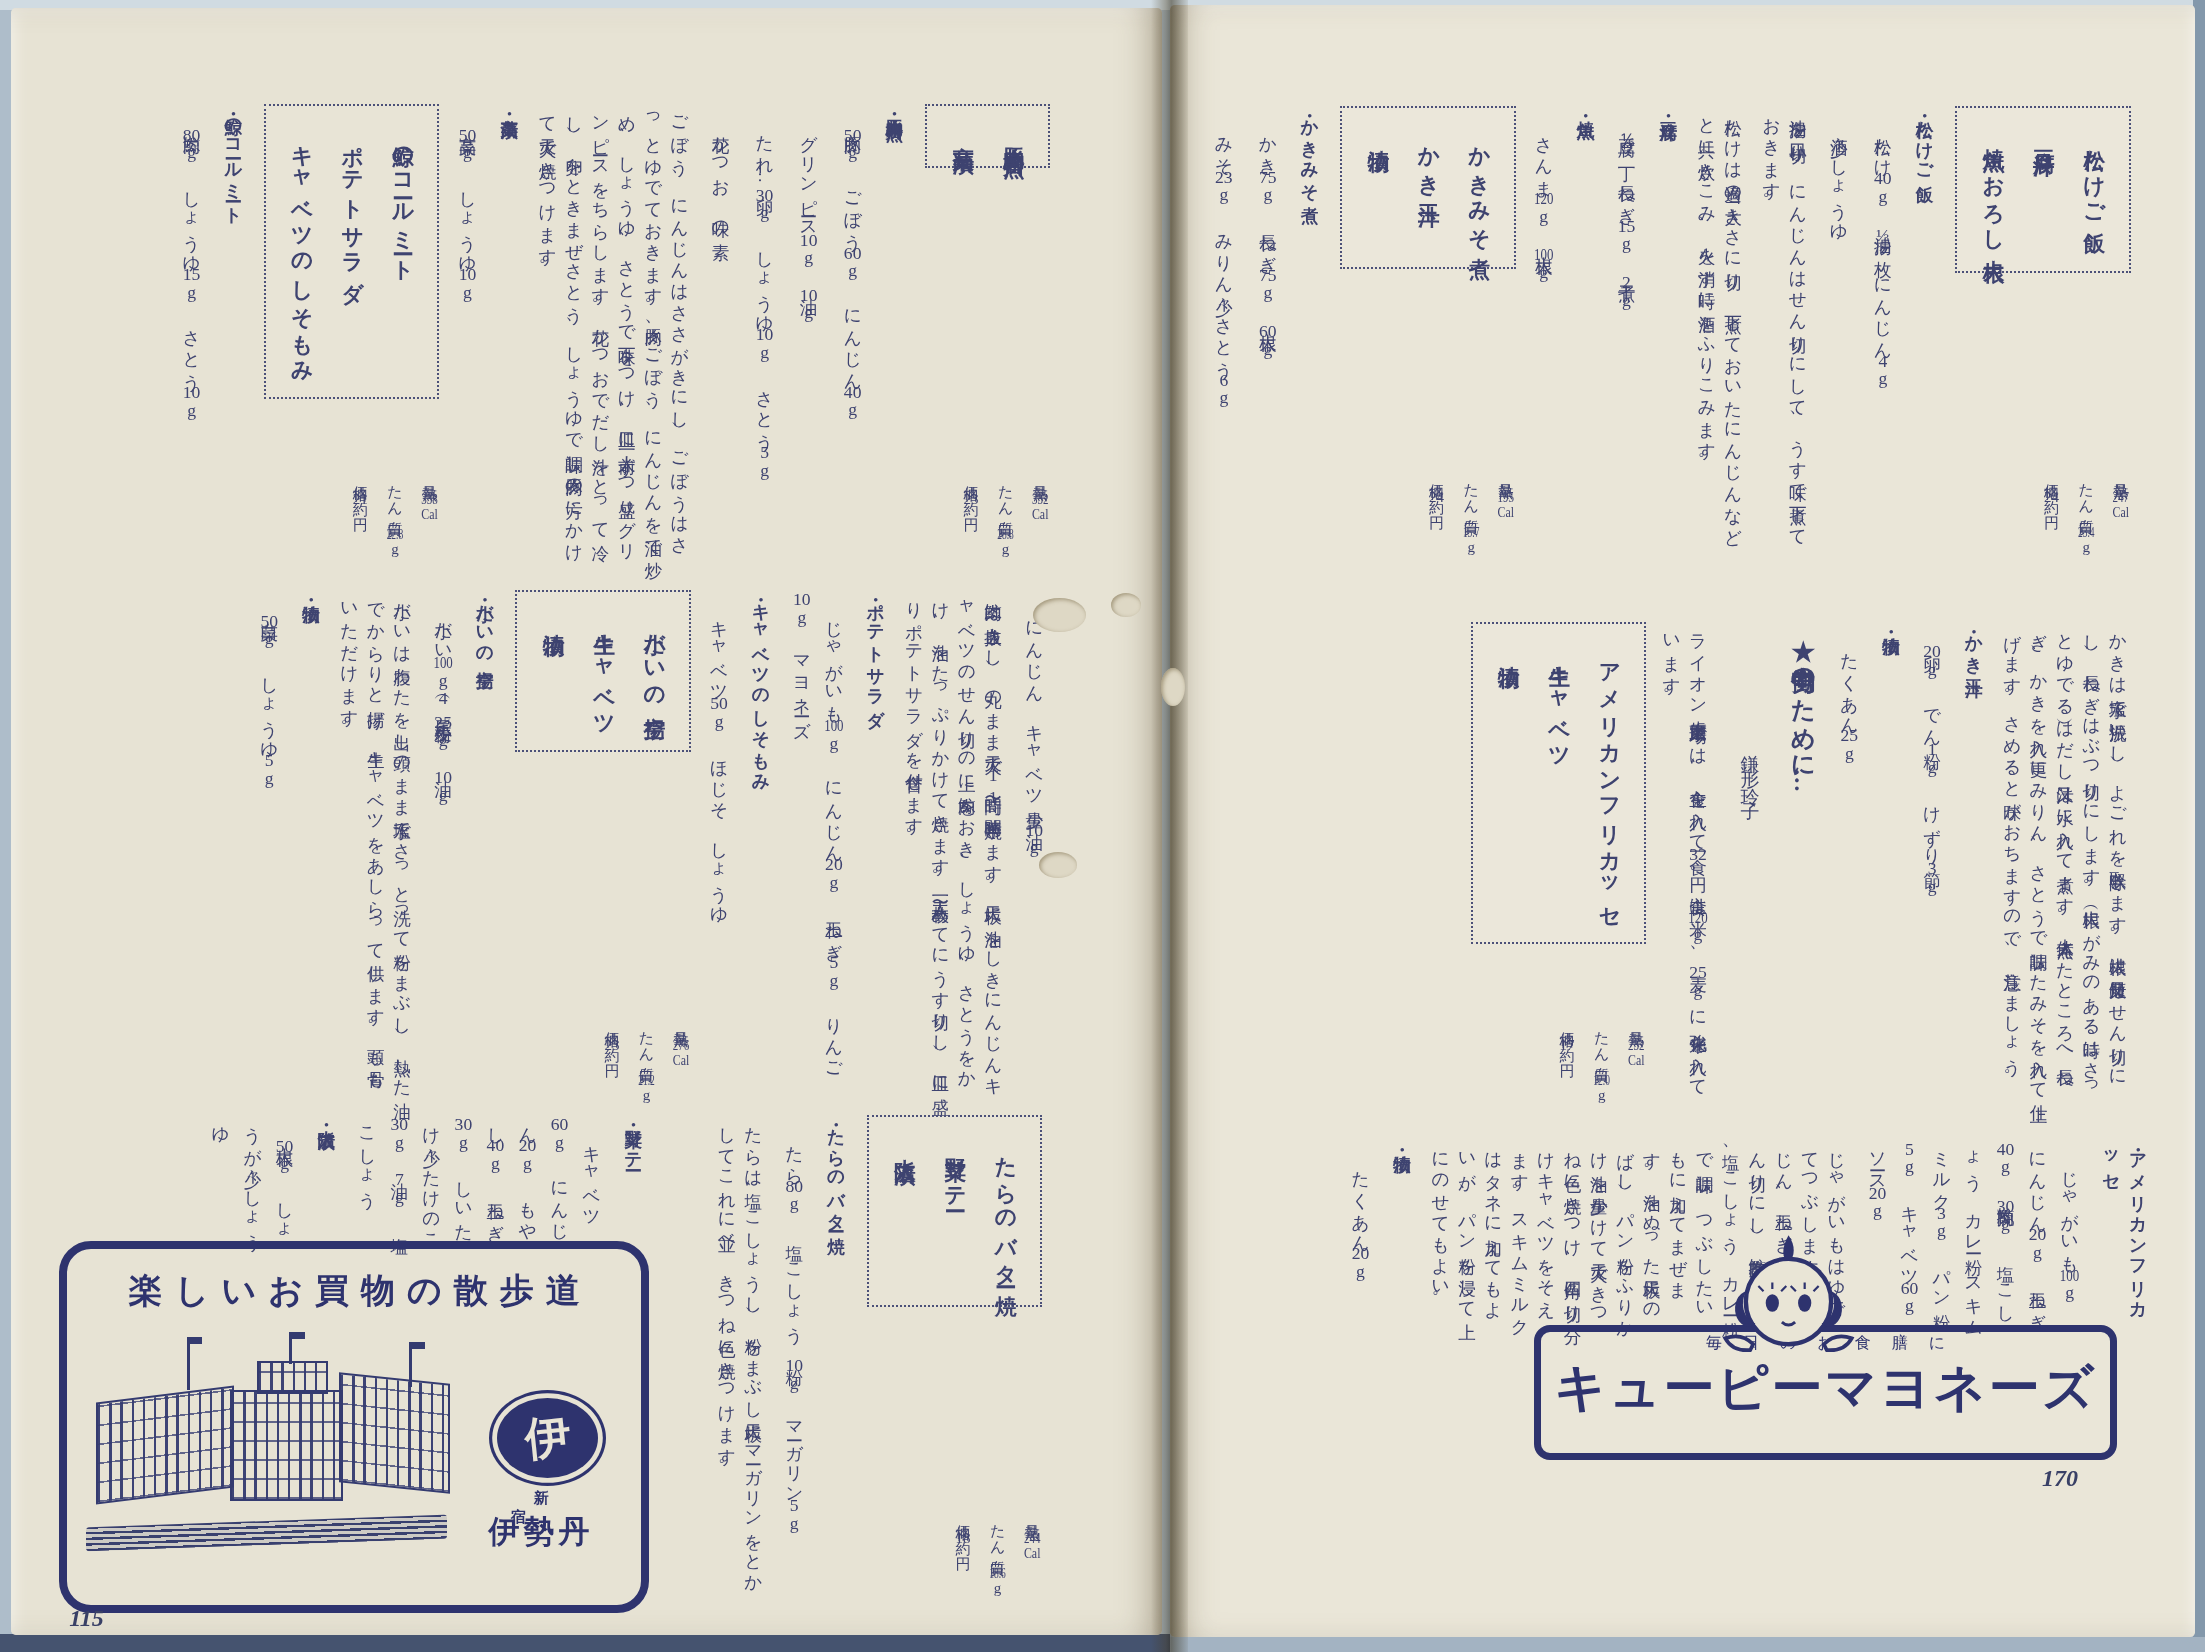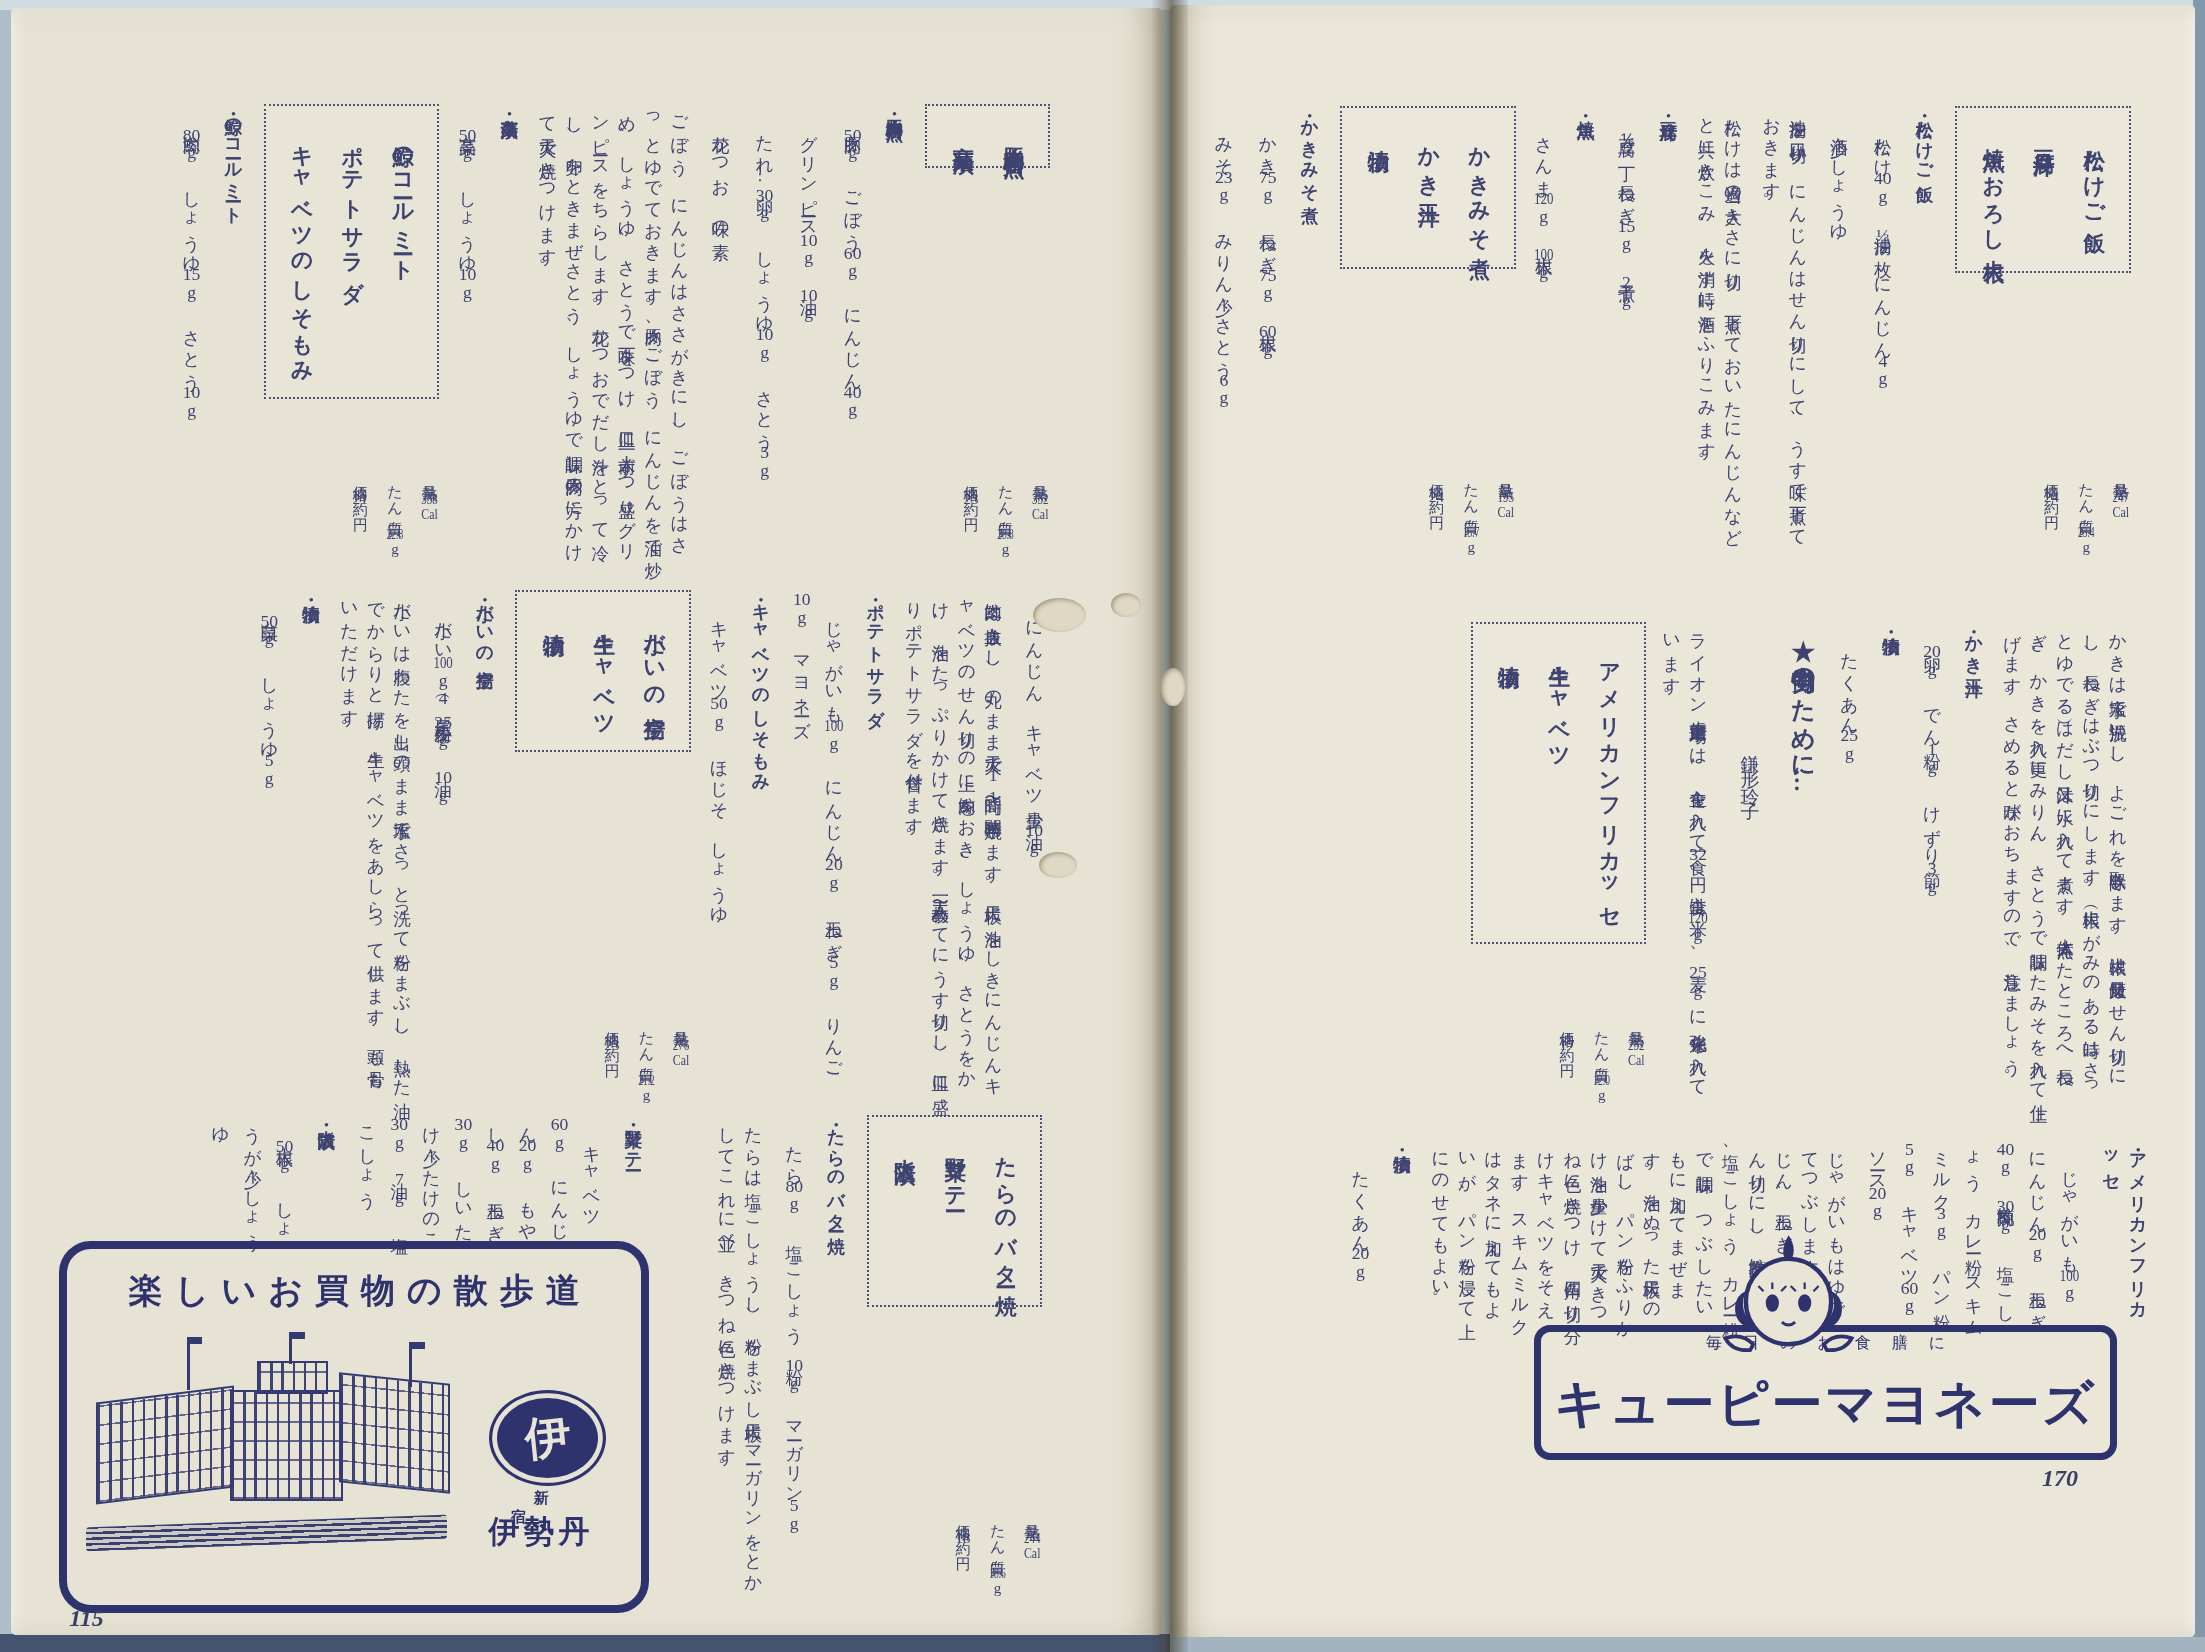--- a/index.html
+++ b/index.html
@@ -41,21 +41,21 @@
   .tcy{text-combine-upright:all;}
   .feat{margin-block-end:24px;margin-block-start:9.6px;}
   .feat-title{font-size:24px;font-weight:700;letter-spacing:1.6px;margin-block-end:21px;}
   .feat-author{font-size:19px;letter-spacing:.85em;text-indent:6.2em;}
 
   .pgnum{position:absolute;font-family:"Liberation Serif",serif;font-style:italic;font-weight:700;font-size:24px;color:#394066;z-index:2;}
 
   .kewpie-ad{position:absolute;border:7.2px solid var(--ink2);border-radius:16px;color:var(--ink2);
     text-align:center;font-family:"Liberation Sans",sans-serif;z-index:2;}
   .kew-tag{margin-top:1px;font-size:16px;font-weight:400;letter-spacing:21px;text-indent:21px;}
-  .kew-brand{font-size:51px;font-weight:900;letter-spacing:2.4px;margin-top:16px;}
+  .kew-brand{font-size:51px;font-weight:900;letter-spacing:2.4px;margin-top:0px;}
   .kew-doll{position:absolute;left:157px;top:-104px;width:181px;height:125px;}
 
   .isetan-ad{position:absolute;border:8px solid var(--ink2);border-radius:32px;color:var(--ink2);z-index:2;}
   .ise-tag{text-align:center;margin-top:19px;font-size:34px;font-weight:800;letter-spacing:12px;text-indent:12px;
     font-family:"Liberation Serif",serif;}
   .ise-bld{position:absolute;left:24px;top:83px;width:368px;height:248px;}
   .bfac{position:absolute;border:2.4px solid #343b70;
     background:
       repeating-linear-gradient(90deg, rgba(52,59,112,.95) 0 2.4px, transparent 2.4px 11.2px),
       repeating-linear-gradient(0deg, rgba(52,59,112,.75) 0 1.6px, transparent 1.6px 19px);}

